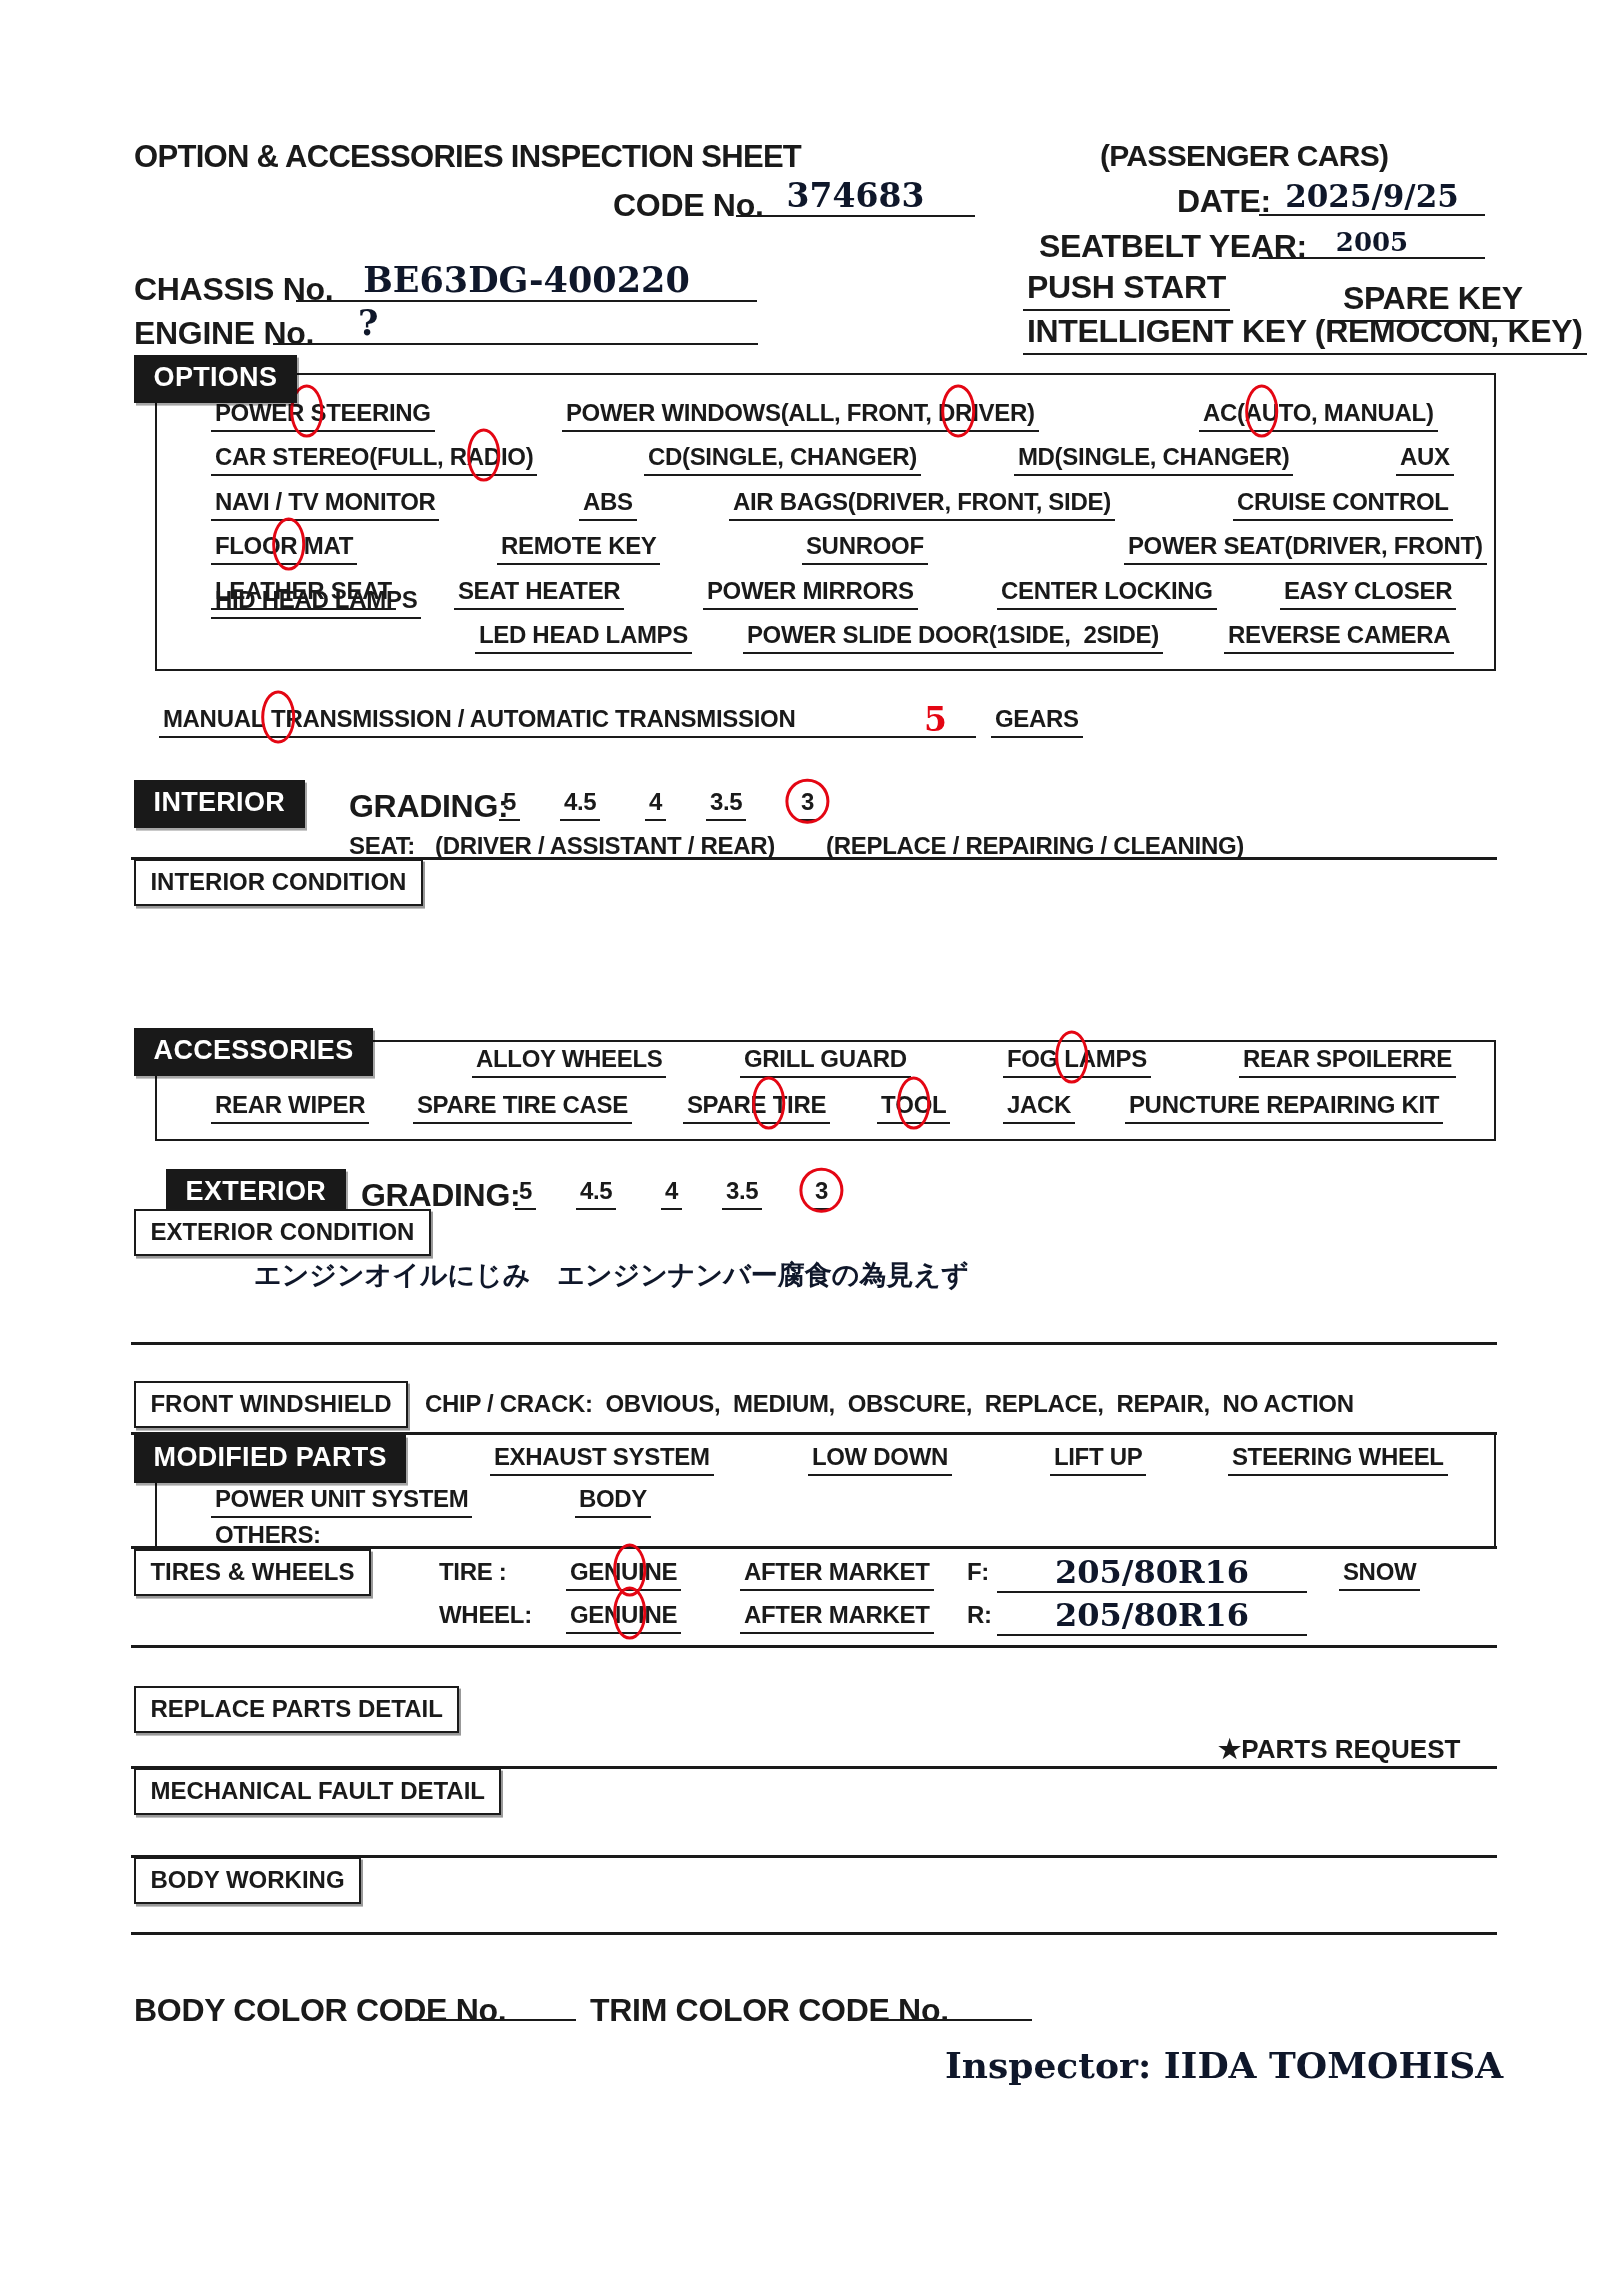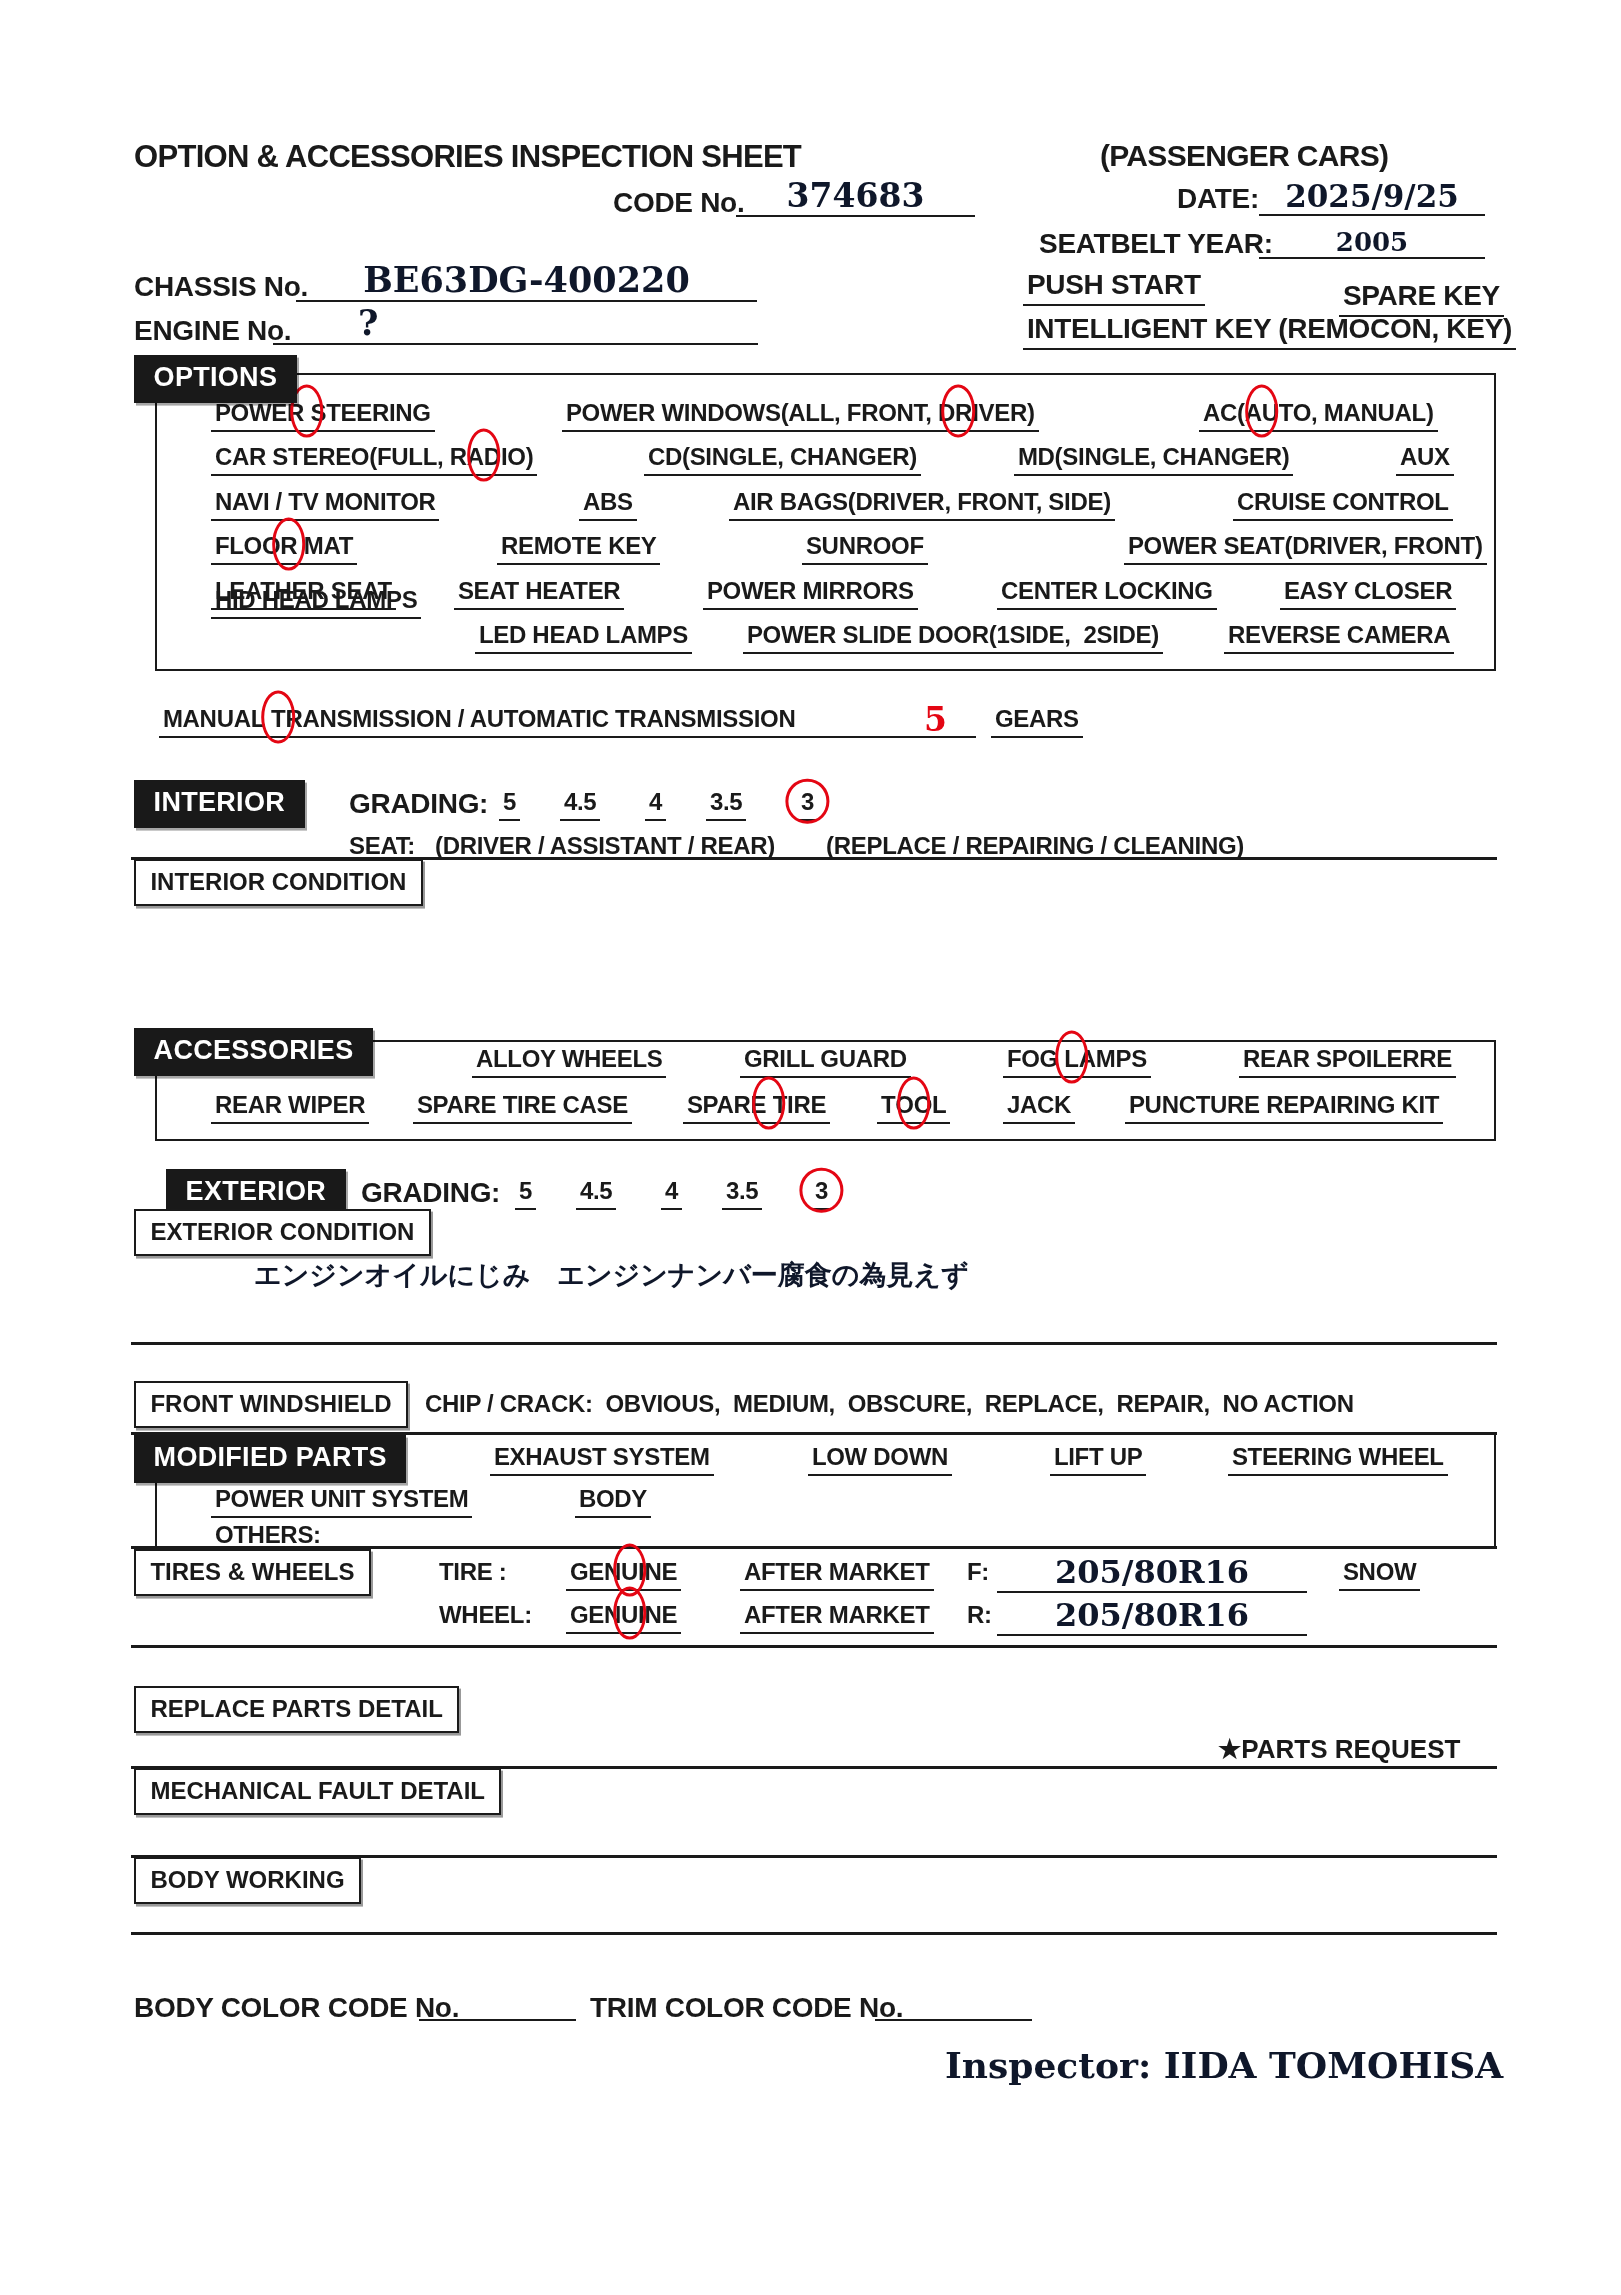--- a/index.html
+++ b/index.html
@@ -1,21 +1,21 @@
 <!DOCTYPE html>
 <html style="font-size:10.5px"><head>
 <meta charset="utf-8">
 <style>
   * { margin:0; padding:0; box-sizing:border-box; }
   html,body { background:#ffffff; }
   .page { position:relative; width:1622px; height:2295px; background:#ffffff;
           font-family:"Liberation Sans", sans-serif; color:#1a1a1a; overflow:hidden; }
   .a  { position:absolute; white-space:nowrap; color:#1a1a1a; }
   .ttl{ font-size:31px; font-weight:700; letter-spacing:-0.7px; }
-  .lbl{ font-size:28px; font-weight:700; letter-spacing:-0.3px; }
+  .lbl{ font-size:32px; font-weight:700; letter-spacing:-0.3px; }
   .it { font-size:24px; font-weight:700; letter-spacing:-0.3px; }
   .u  { border-bottom:2.6px solid #1a1a1a; padding:0 3.9px 3.3px; }
   .pre{ white-space:pre; }
   .sec{ position:absolute; background:#191919; color:#ffffff; font-size:27px; font-weight:700;
         padding:7.2px 19.6px 9.8px; letter-spacing:0.3px; white-space:nowrap; z-index:3;
         box-shadow:2px 2.6px 0 rgba(0,0,0,0.35); }
   .bx { position:absolute; border:2px solid #1a1a1a; background:#ffffff; font-size:24px; font-weight:700;
         padding:6.5px 14.4px 8.5px; white-space:nowrap; z-index:3; box-shadow:2px 2.6px 0 rgba(0,0,0,0.4); }
   .box{ position:absolute; border:2.6px solid #1a1a1a; }
   .hr { position:absolute; height:3.3px; background:#1a1a1a; }

